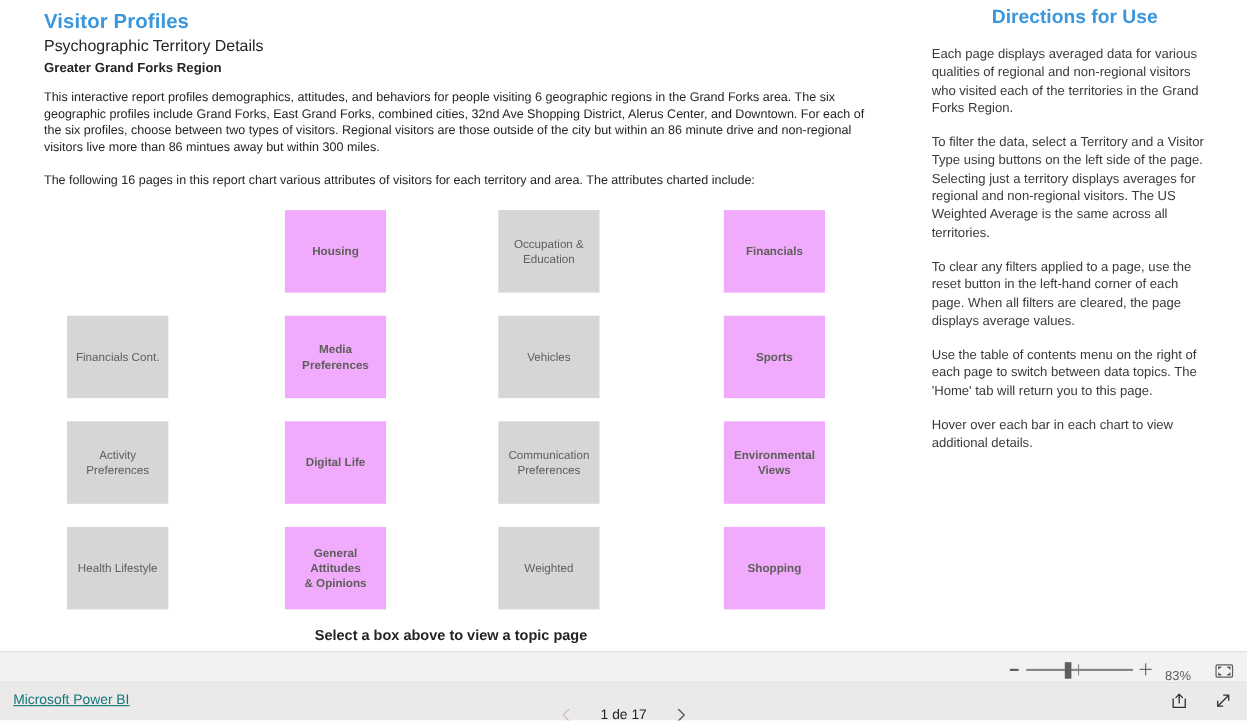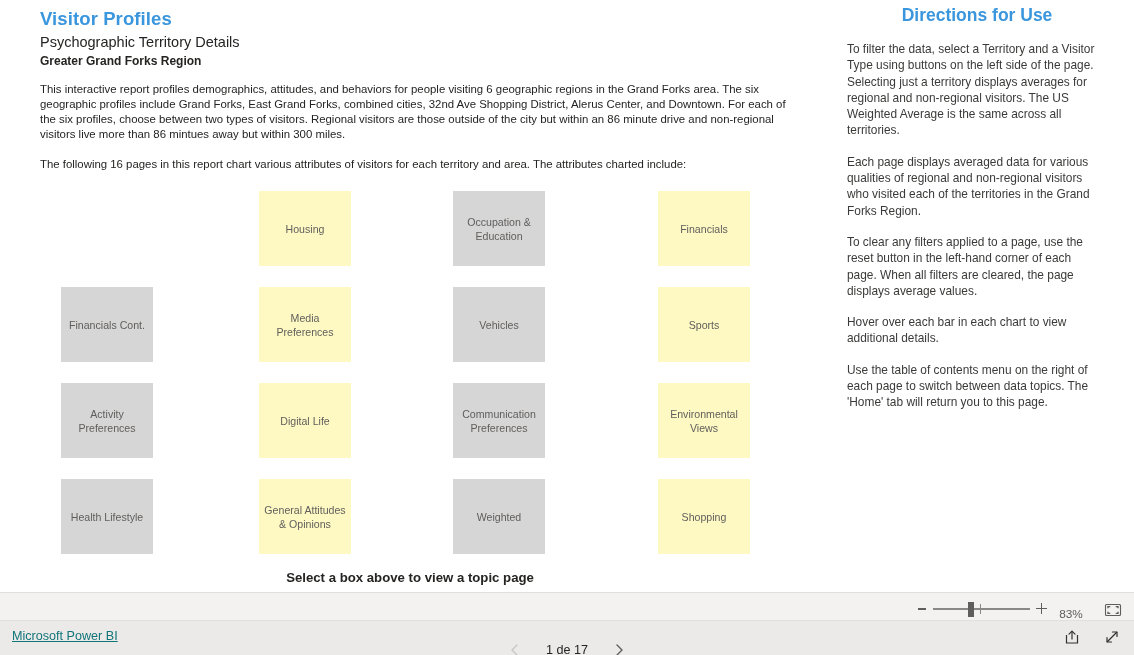--- a/index.html
+++ b/index.html
@@ -106,21 +106,21 @@
     align-items: center;
     justify-content: center;
     text-align: center;
     font-size: 10.6px;
     line-height: 14px;
     color: #605e5c;
     cursor: pointer;
     user-select: none;
   }
   .tile.shade-a { background: #d6d6d6; }
-  .tile.shade-b { background: #fef9c3; }
+  .tile.shade-b { background: #f0abfc; font-weight: bold; }
   .tile span { display: block; padding: 0 4px; }
 
   .tile.c0 { left: 0px; }
   .tile.c1 { left: 198px; }
   .tile.c2 { left: 392px; }
   .tile.c3 { left: 597px; }
 
   .r0 .tile { top: 0px; }
 
   #select-hint {
@@ -387,25 +387,25 @@
             </div>
           </div>
         </div>
 
       <div id="select-hint">Select a box above to view a topic page</div>
     </div>
 
     <div id="dir-col">
       <div class="dir-title">Directions for Use</div>
       <div id="dir-body">
+          <p>Each page displays averaged data for various qualities of regional and non-regional visitors who visited each of the territories in the Grand Forks Region.</p>
           <p>To filter the data,  select a Territory and a Visitor Type using buttons on the left side of the page. Selecting just a territory displays averages for regional and non-regional visitors.  The US Weighted Average is the same across all territories.</p>
-          <p>Each page displays averaged data for various qualities of regional and non-regional visitors who visited each of the territories in the Grand Forks Region.</p>
           <p>To clear any filters applied to a page, use the reset button in the left-hand corner of each page. When all filters are cleared, the page displays average values.</p>
+          <p>Use the table of contents menu on the right of each page to switch between data topics. The 'Home' tab will return you to this page.</p>
           <p>Hover over each bar in each chart to view additional details.</p>
-          <p>Use the table of contents menu on the right of each page to switch between data topics. The 'Home' tab will return you to this page.</p>
         </div>
     </div>
   </div>
 
   <div id="zoom-strip">
     <div id="zoom-controls">
       <div class="zoom-minus"></div>
       <div id="zoom-track">
         <div class="line"></div>
         <div class="notch"></div>

